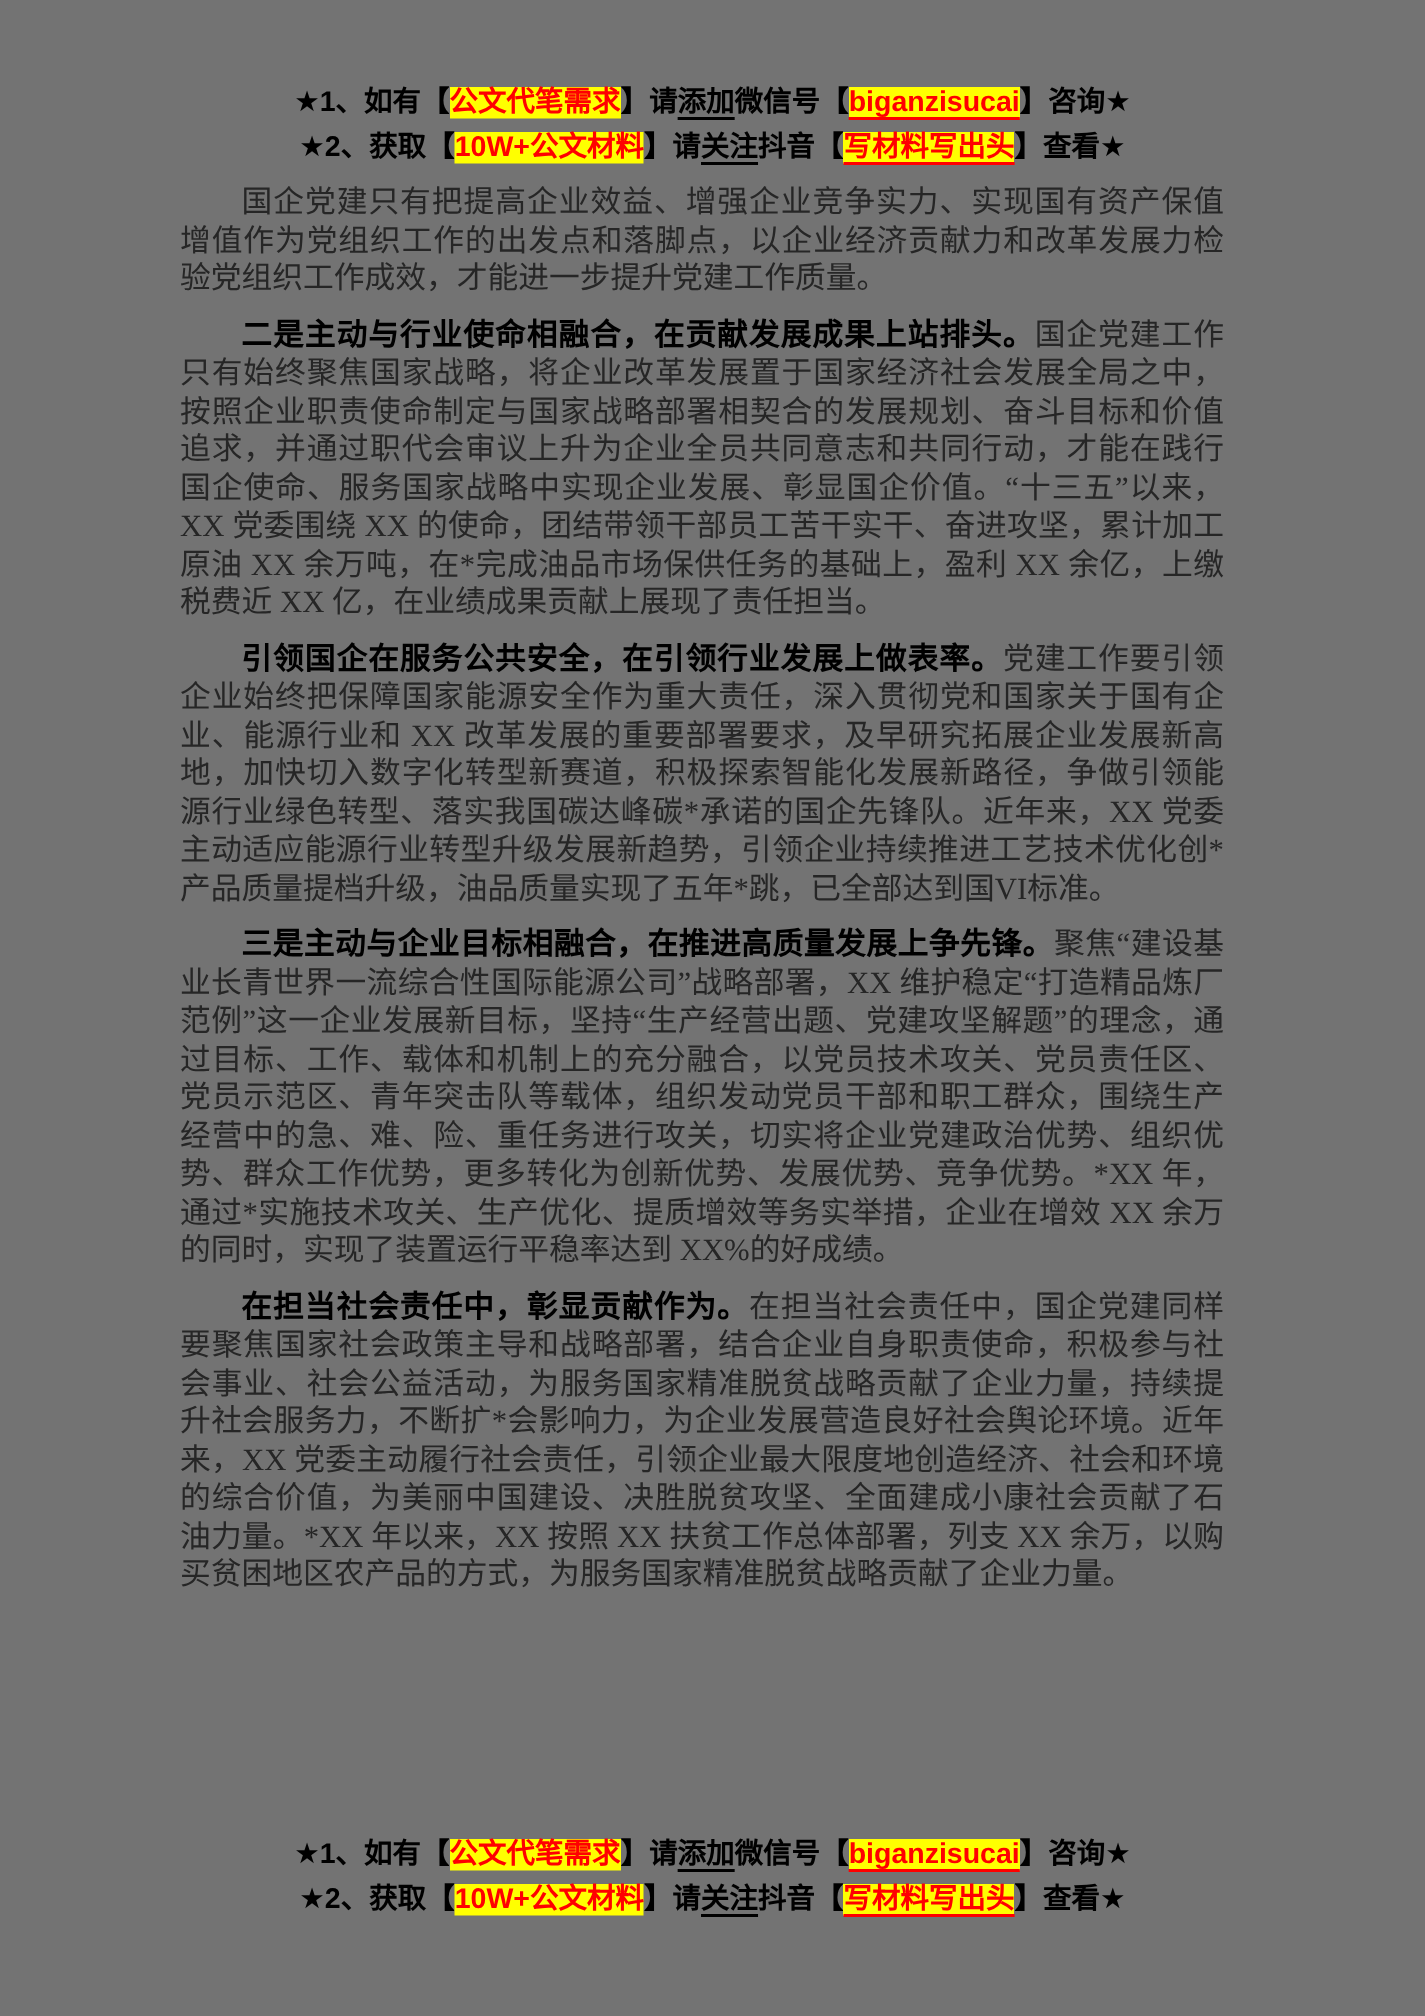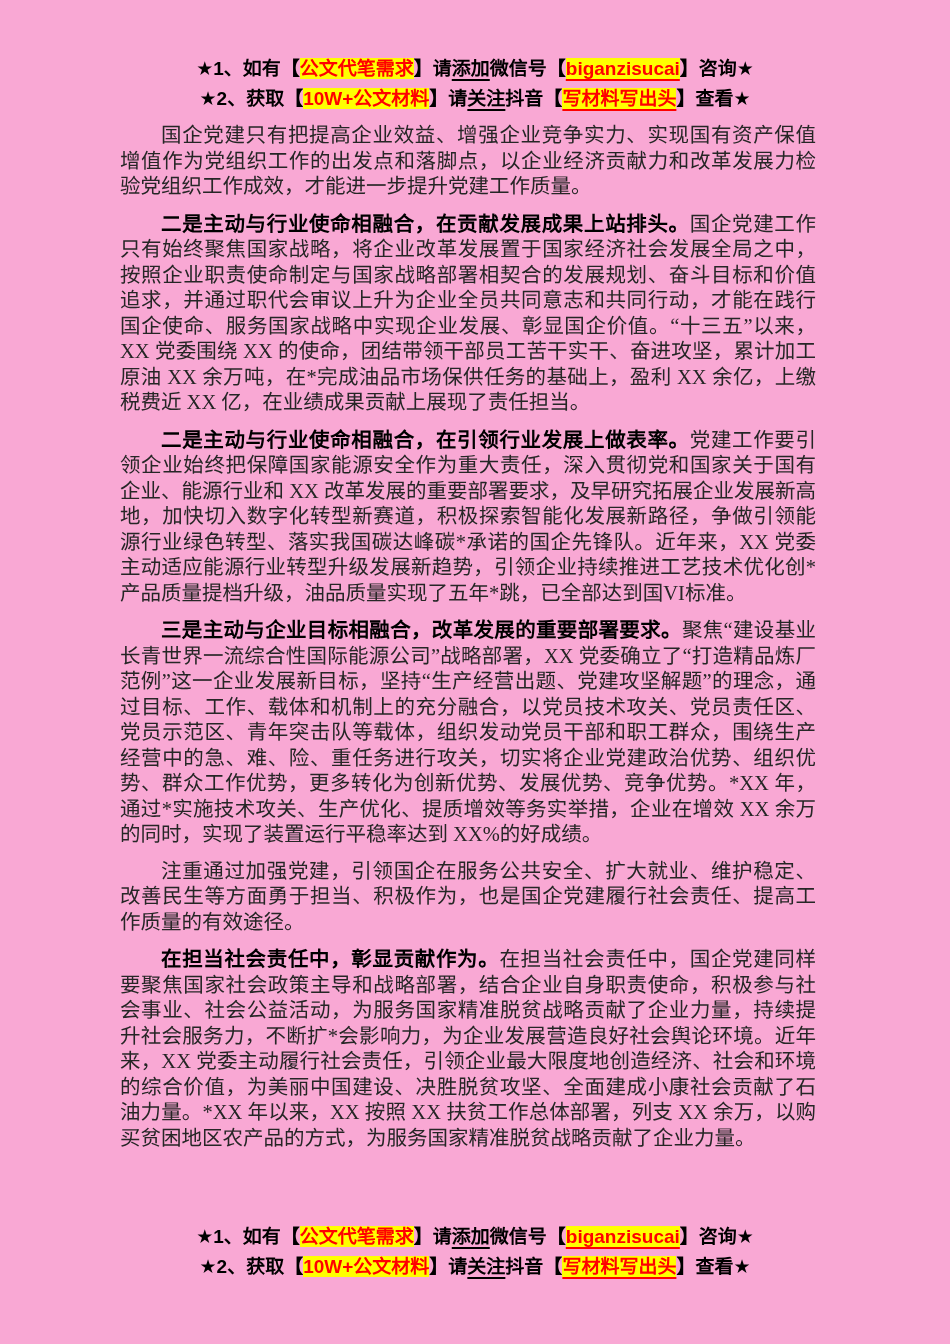--- a/index.html
+++ b/index.html
@@ -5,21 +5,21 @@
   html, body {
     margin: 0;
     padding: 0;
     background: #ffffff;
   }
   .page {
     width: 950px;
     height: 1344px;
     box-sizing: border-box;
     margin: 0 auto;
-    background: #f9a8d4;
+    background: #737373;
     padding: 54px 120px 62px 120px;
     display: flex;
     flex-direction: column;
     overflow: hidden;
   }
   
   .promo {
     text-align: center;
     font-family: "Liberation Sans", "DejaVu Sans", sans-serif;
     font-weight: 700;
@@ -75,23 +75,22 @@
 <main class="page">
 
   <header class="promo promo-header">
     <div class="promo-line"><span class="seg-plain">★1、如有【</span><span class="seg-hl">公文代笔需求</span><span class="seg-plain">】请</span><span class="seg-u">添加</span><span class="seg-plain">微信号【</span><span class="seg-hl-u">biganzisucai</span><span class="seg-plain">】咨询★</span></div>
     <div class="promo-line"><span class="seg-plain">★2、获取【</span><span class="seg-hl">10W+公文材料</span><span class="seg-plain">】请</span><span class="seg-u">关注</span><span class="seg-plain">抖音【</span><span class="seg-hl-u">写材料写出头</span><span class="seg-plain">】查看★</span></div>
   </header>
 
   <section class="content">
     <p class="para"><span class="seg-plain">国企党建只有把提高企业效益、增强企业竞争实力、实现国有资产保值增值作为党组织工作的出发点和落脚点，以企业经济贡献力和改革发展力检验党组织工作成效，才能进一步提升党建工作质量。</span></p>
     <p class="para"><span class="seg-lead">二是主动与行业使命相融合，在贡献发展成果上站排头。</span><span class="seg-plain">国企党建工作只有始终聚焦国家战略，将企业改革发展置于国家经济社会发展全局之中，按照企业职责使命制定与国家战略部署相契合的发展规划、奋斗目标和价值追求，并通过职代会审议上升为企业全员共同意志和共同行动，才能在践行国企使命、服务国家战略中实现企业发展、彰显国企价值。“十三五”以来，XX 党委围绕 XX 的使命，团结带领干部员工苦干实干、奋进攻坚，累计加工原油 XX 余万吨，在*完成油品市场保供任务的基础上，盈利 XX 余亿，上缴税费近 XX 亿，在业绩成果贡献上展现了责任担当。</span></p>
-    <p class="para"><span class="seg-lead">二是主动与行业使命相融合，在引领行业发展上做表率。</span><span class="seg-plain">党建工作要引领企业始终把保障国家能源安全作为重大责任，深入贯彻党和国家关于国有企业、能源行业和 XX 改革发展的重要部署要求，及早研究拓展企业发展新高地，加快切入数字化转型新赛道，积极探索智能化发展新路径，争做引领能源行业绿色转型、落实我国碳达峰碳*承诺的国企先锋队。近年来，XX 党委主动适应能源行业转型升级发展新趋势，引领企业持续推进工艺技术优化创*产品质量提档升级，油品质量实现了五年*跳，已全部达到国VI标准。</span></p>
-    <p class="para"><span class="seg-lead">三是主动与企业目标相融合，改革发展的重要部署要求。</span><span class="seg-plain">聚焦“建设基业长青世界一流综合性国际能源公司”战略部署，XX 党委确立了“打造精品炼厂范例”这一企业发展新目标，坚持“生产经营出题、党建攻坚解题”的理念，通过目标、工作、载体和机制上的充分融合，以党员技术攻关、党员责任区、党员示范区、青年突击队等载体，组织发动党员干部和职工群众，围绕生产经营中的急、难、险、重任务进行攻关，切实将企业党建政治优势、组织优势、群众工作优势，更多转化为创新优势、发展优势、竞争优势。*XX 年，通过*实施技术攻关、生产优化、提质增效等务实举措，企业在增效 XX 余万的同时，实现了装置运行平稳率达到 XX%的好成绩。</span></p>
-    <p class="para"><span class="seg-plain">注重通过加强党建，引领国企在服务公共安全、扩大就业、维护稳定、改善民生等方面勇于担当、积极作为，也是国企党建履行社会责任、提高工作质量的有效途径。</span></p>
+    <p class="para"><span class="seg-lead">引领国企在服务公共安全，在引领行业发展上做表率。</span><span class="seg-plain">党建工作要引领企业始终把保障国家能源安全作为重大责任，深入贯彻党和国家关于国有企业、能源行业和 XX 改革发展的重要部署要求，及早研究拓展企业发展新高地，加快切入数字化转型新赛道，积极探索智能化发展新路径，争做引领能源行业绿色转型、落实我国碳达峰碳*承诺的国企先锋队。近年来，XX 党委主动适应能源行业转型升级发展新趋势，引领企业持续推进工艺技术优化创*产品质量提档升级，油品质量实现了五年*跳，已全部达到国VI标准。</span></p>
+    <p class="para"><span class="seg-lead">三是主动与企业目标相融合，在推进高质量发展上争先锋。</span><span class="seg-plain">聚焦“建设基业长青世界一流综合性国际能源公司”战略部署，XX 维护稳定“打造精品炼厂范例”这一企业发展新目标，坚持“生产经营出题、党建攻坚解题”的理念，通过目标、工作、载体和机制上的充分融合，以党员技术攻关、党员责任区、党员示范区、青年突击队等载体，组织发动党员干部和职工群众，围绕生产经营中的急、难、险、重任务进行攻关，切实将企业党建政治优势、组织优势、群众工作优势，更多转化为创新优势、发展优势、竞争优势。*XX 年，通过*实施技术攻关、生产优化、提质增效等务实举措，企业在增效 XX 余万的同时，实现了装置运行平稳率达到 XX%的好成绩。</span></p>
     <p class="para"><span class="seg-lead">在担当社会责任中，彰显贡献作为。</span><span class="seg-plain">在担当社会责任中，国企党建同样要聚焦国家社会政策主导和战略部署，结合企业自身职责使命，积极参与社会事业、社会公益活动，为服务国家精准脱贫战略贡献了企业力量，持续提升社会服务力，不断扩*会影响力，为企业发展营造良好社会舆论环境。近年来，XX 党委主动履行社会责任，引领企业最大限度地创造经济、社会和环境的综合价值，为美丽中国建设、决胜脱贫攻坚、全面建成小康社会贡献了石油力量。*XX 年以来，XX 按照 XX 扶贫工作总体部署，列支 XX 余万，以购买贫困地区农产品的方式，为服务国家精准脱贫战略贡献了企业力量。</span></p>
   </section>
 
   <footer class="promo promo-footer">
     <div class="promo-line"><span class="seg-plain">★1、如有【</span><span class="seg-hl">公文代笔需求</span><span class="seg-plain">】请</span><span class="seg-u">添加</span><span class="seg-plain">微信号【</span><span class="seg-hl-u">biganzisucai</span><span class="seg-plain">】咨询★</span></div>
     <div class="promo-line"><span class="seg-plain">★2、获取【</span><span class="seg-hl">10W+公文材料</span><span class="seg-plain">】请</span><span class="seg-u">关注</span><span class="seg-plain">抖音【</span><span class="seg-hl-u">写材料写出头</span><span class="seg-plain">】查看★</span></div>
   </footer>
 
 </main>
 

